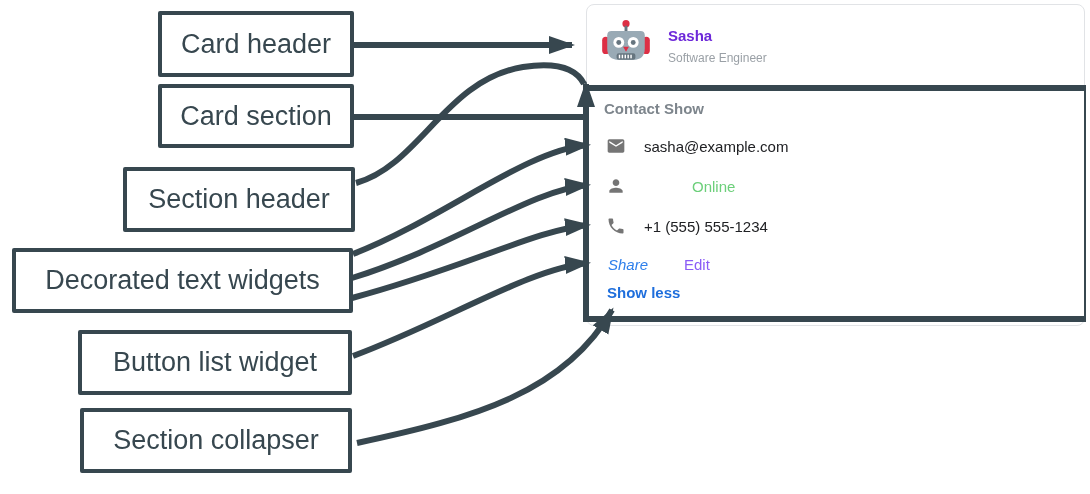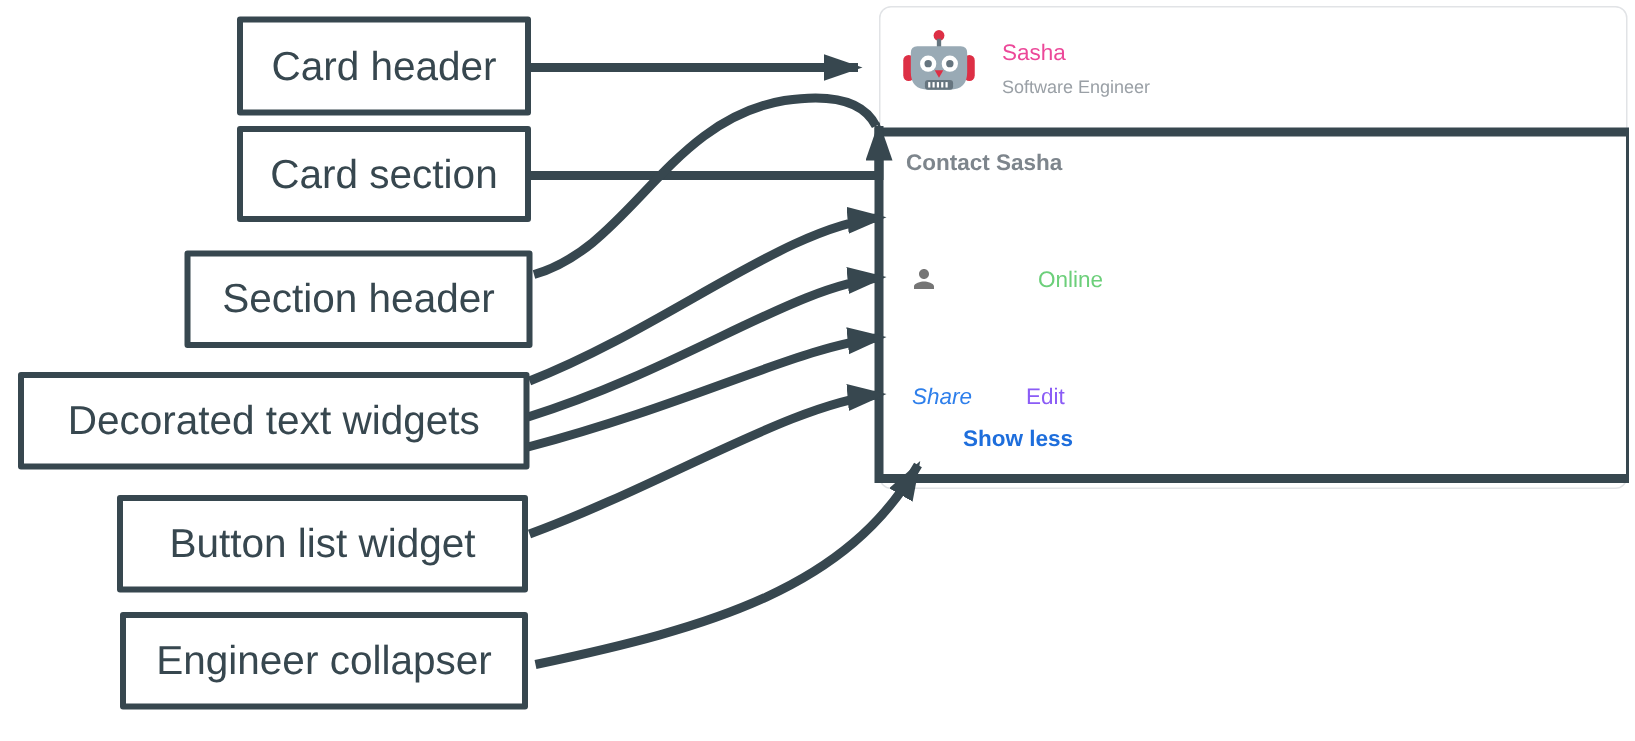--- a/index.html
+++ b/index.html
@@ -28,21 +28,21 @@
   #arrows { position:absolute; left:0; top:0; width:1090px; height:494px; z-index:2; pointer-events:none; }
   #arrows path.shaft, #arrows rect.outline { fill:none; stroke:var(--arrow); stroke-width:6; }
   #arrows marker path { fill:var(--arrow); }
 
   
   .card {
     position:absolute; left:586px; top:4px; width:499px; height:322px;
     background:#fff; border:1px solid #E1E3E6; border-radius:8px; z-index:1;
   }
   .avatar { position:absolute; left:13px; top:10px; width:52px; height:52px; }
-  .card-name { position:absolute; left:81px; top:22px; font-size:15px; font-weight:400; color:#ec4899; }
+  .card-name { position:absolute; left:81px; top:22px; font-size:15px; font-weight:700; color:#6d28d9; }
   .card-subtitle { position:absolute; left:81px; top:46px; font-size:12px; color:#9AA0A6; }
   .section-header { position:absolute; left:17px; top:95px; font-size:15px; font-weight:600; color:#7D858C; }
   .dt-row { position:absolute; left:19px; height:20px; display:flex; align-items:center; }
   .dt-row .row-icon { width:20px; height:20px; flex:0 0 20px; }
   .dt-row .row-text { margin-left:18px; font-size:15px; }
   .r1 { top:131px; } .r2 { top:171px;gap:48px; } .r3 { top:211px; }
   .btn-link { position:absolute; top:251px; font-size:15px; font-weight:500; cursor:pointer; }
   .b1 { left:21px; } .b2 { left:97px; }
   .collapser { position:absolute; left:20px; top:279px; font-size:15px; font-weight:700; cursor:pointer; }
 </style>
@@ -60,21 +60,21 @@
   <div class="label-box lb2">
       <span>Card section</span>
     </div>
   <div class="label-box lb4">
       <span>Decorated text widgets</span>
     </div>
   <div class="label-box lb5">
       <span>Button list widget</span>
     </div>
   <div class="label-box lb6">
-      <span>Engineer collapser</span>
+      <span>Section collapser</span>
     </div>
 
   <svg id="arrows" viewBox="0 0 1090 494" xmlns="http://www.w3.org/2000/svg">
     <defs>
       <marker id="ah" markerWidth="28" markerHeight="20" refX="23" refY="9" orient="auto" markerUnits="userSpaceOnUse">
         <path d="M0,0 L26,9 L0,18 Z"></path>
       </marker>
     </defs>
 
     <rect class="outline" x="586" y="88" width="501" height="231"></rect>
@@ -112,30 +112,42 @@
         <rect x="26" y="55" width="2" height="5"></rect>
           <rect x="30" y="55" width="2" height="5"></rect>
         <rect x="34" y="55" width="2" height="5"></rect>
           <rect x="38" y="55" width="2" height="5"></rect>
         <rect x="42" y="55" width="2" height="5"></rect>
       </g>
     </svg>
     <div class="card-name">Sasha</div>
     <div class="card-subtitle">Software Engineer</div>
 
-    <div class="section-header">Contact Sasha</div>
+    <div class="section-header">Contact Show</div>
 
+    <div class="dt-row r1">
+      <svg class="row-icon" viewBox="0 0 24 24">
+          <path fill="#757575" d="M20 4H4c-1.1 0-2 .9-2 2v12c0 1.1.9 2 2 2h16c1.1 0 2-.9 2-2V6c0-1.1-.9-2-2-2zm0 4l-8 5-8-5V6l8 5 8-5v2z"></path>
+        </svg>
+      <span class="row-text" style="color: rgb(32, 33, 36);">sasha@example.com</span>
+    </div>
 
     <div class="dt-row r2">
       <svg class="row-icon" viewBox="0 0 24 24">
           <path fill="#757575" d="M12 12c2.21 0 4-1.79 4-4s-1.79-4-4-4-4 1.79-4 4 1.79 4 4 4zm0 2c-2.67 0-8 1.34-8 4v2h16v-2c0-2.66-5.33-4-8-4z"></path>
         </svg>
       <span class="row-text" style="color: rgb(108, 207, 122);">Online</span>
     </div>
 
+    <div class="dt-row r3">
+      <svg class="row-icon" viewBox="0 0 24 24">
+          <path fill="#757575" d="M6.62 10.79c1.44 2.83 3.76 5.14 6.59 6.59l2.2-2.2c.27-.27.67-.36 1.02-.24 1.12.37 2.33.57 3.57.57.55 0 1 .45 1 1V20c0 .55-.45 1-1 1-9.39 0-17-7.61-17-17 0-.55.45-1 1-1h3.5c.55 0 1 .45 1 1 0 1.25.2 2.45.57 3.57.11.35.03.74-.25 1.02l-2.2 2.2z"></path>
+        </svg>
+      <span class="row-text" style="color: rgb(32, 33, 36);">+1 (555) 555-1234</span>
+    </div>
 
     <div class="btn-link b1" style="color: rgb(46, 127, 235); font-style: italic;">Share</div>
     <div class="btn-link b2" style="color: #8b5cf6;">Edit</div>
 
-    <div class="collapser" style="color: rgb(30, 110, 220); margin-left: 35px;">Show less</div>
+    <div class="collapser" style="color: rgb(30, 110, 220);">Show less</div>
   </div>
 
 </div>
 
 </body></html>

